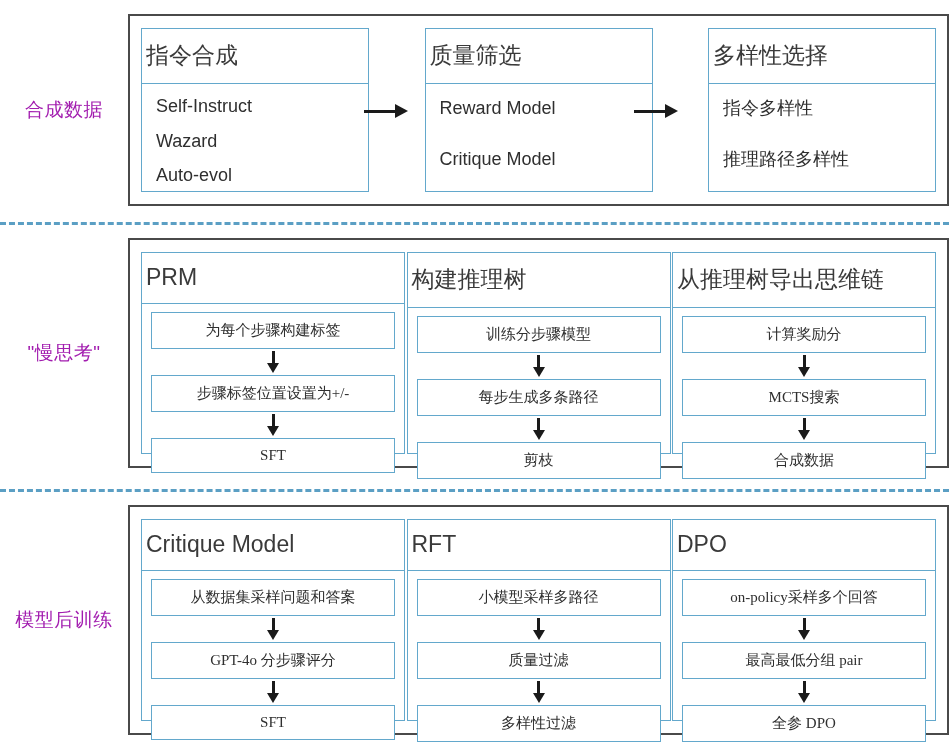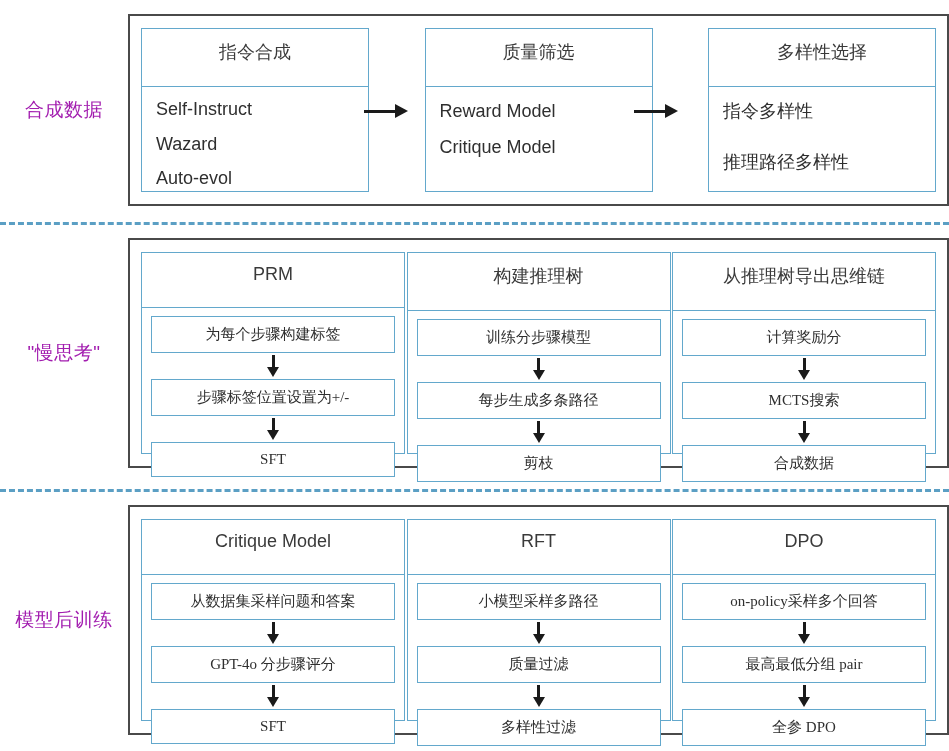--- a/index.html
+++ b/index.html
@@ -65,24 +65,24 @@
   .card {
     flex: 0 0 auto;
     border: 1.5px solid #63a8cc;
     background: #ffffff;
     box-sizing: border-box;
     display: flex;
     flex-direction: column;
   }
   .card-title {
     border-bottom: 1.5px solid #63a8cc;
-    text-align: center;
-    font-size: 18px;
+    text-align: left;
+    font-size: 23px;
     color: #3a3a3a;
-    padding: 11px 4px 22px;
+    padding: 11px 4px 12px;
     box-sizing: border-box;
   }
   .card-body {
     flex: 1 1 auto;
     box-sizing: border-box;
   }
 
   
   .s1 .card { width: 228px; }
   .s1 .card-body {
@@ -183,21 +183,21 @@
         <div class="card-title">指令合成</div>
         <div class="card-body">
           <div class="item">Self-Instruct</div>
           <div class="item">Wazard</div>
           <div class="item">Auto-evol</div>
         </div>
       </div>
 
       <div class="card">
         <div class="card-title">质量筛选</div>
-        <div class="card-body" style="gap:15px; padding-top:14px;">
+        <div class="card-body" style="gap:30px; padding-top:14px;">
           <div class="item">Reward Model</div>
           <div class="item">Critique Model</div>
         </div>
       </div>
 
       <div class="card">
         <div class="card-title">多样性选择</div>
         <div class="card-body" style="gap:30px; padding-top:14px;">
           <div class="item">指令多样性</div>
           <div class="item">推理路径多样性</div>

